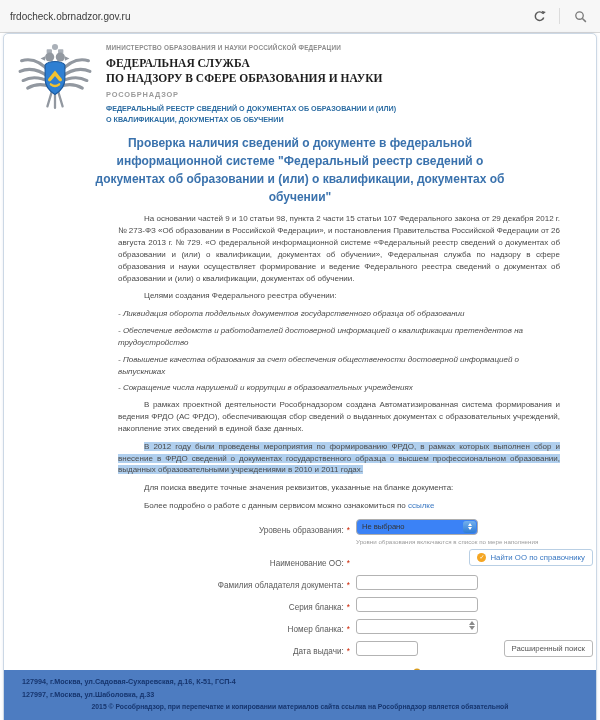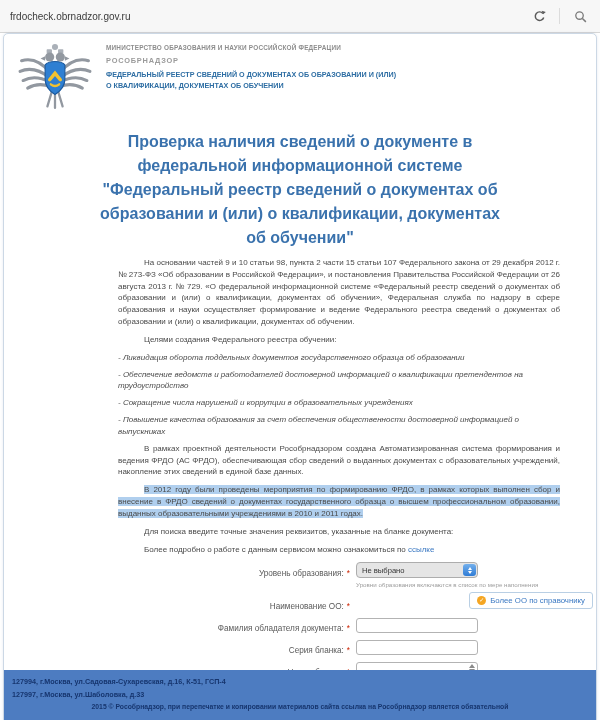--- a/index.html
+++ b/index.html
@@ -22,21 +22,21 @@
   .site-header { display:flex; gap:13px; padding:7px 10px 0 13px; }
   .logo { flex:0 0 76px; }
   .header-text { padding-top:3px; }
   .ministry { font-size:6.4px; font-weight:bold; color:#8d8d8d; letter-spacing:.2px; margin-bottom:5px; }
   .service-name { font-family:"Liberation Serif", serif; font-weight:bold; font-size:11.5px;
                   color:#1d1d1d; line-height:1.3; }
   .short-name { font-size:7.4px; font-weight:bold; color:#9b9b9b; letter-spacing:.8px; margin:4px 0 5px; }
   .registry-name { font-size:7.2px; font-weight:bold; color:#2d6da3; line-height:1.5; }
 
   
-  .page-title { font-size:16px; font-weight:bold; color:#3a72ad; text-align:center;
+  .page-title { font-size:12px; font-weight:bold; color:#3a72ad; text-align:center;
                 margin:9px 88px 7px; line-height:1.5; }
   .prose { margin:0 36px 0 114px; font-size:8px; color:#4a4a4a; line-height:1.48; }
   .prose p { margin-bottom:6px; text-align:justify; text-indent:26px; }
   .prose p.goal { font-style:italic; text-indent:0; text-align:left; margin-bottom:5px; }
   .hl { background:#b0cfee; }
   .link { color:#3a78c2; cursor:pointer; }
 
   
   .form-section { margin-top:3px; font-size:8.2px; color:#5a5a5a; }
   .form-row { display:flex; align-items:flex-end; margin-bottom:5px; min-height:17px; position:relative; }
@@ -46,21 +46,21 @@
         background:#fff; font-size:8px; padding:0 4px; color:#333; }
   .tb.small { width:62px; }
   .spin-wrap { position:relative; margin-left:6px; }
   .spin-wrap .tb { margin-left:0; }
   .spinner { position:absolute; right:3px; top:2px; display:flex; flex-direction:column; gap:1px; }
   .spinner i { width:0; height:0; border-left:3px solid transparent; border-right:3px solid transparent; }
   .spinner .up { border-bottom:4px solid #8a8a8a; }
   .spinner .dn { border-top:4px solid #8a8a8a; }
 
   .select { margin-left:6px; width:122px; height:16px; border:1px solid #adadad; border-radius:4px;
-            background:#e5e5e5; position:relative; display:flex; align-items:center;
+            background:#3b82f6; position:relative; display:flex; align-items:center;
             padding-left:5px; font-size:7.6px; color:#333; cursor:pointer; }
   .stepper { position:absolute; right:1px; top:1px; width:13px; height:12px; border-radius:3px;
              background:linear-gradient(#74b0ec,#2f7cd6); display:flex; flex-direction:column;
              align-items:center; justify-content:center; gap:1px; }
   .stepper i { width:0; height:0; border-left:2.5px solid transparent; border-right:2.5px solid transparent; }
   .stepper .up { border-bottom:3px solid #fff; }
   .stepper .dn { border-top:3px solid #fff; }
   .select-hint { margin:-2px 0 6px 352px; font-size:6.2px; color:#9d9d9d; }
 
   .btn { display:inline-flex; align-items:center; gap:4px; background:#fff;
@@ -85,21 +85,21 @@
 
   
   .action-buttons { display:flex; gap:7px; margin-left:222px; }
   .btn-check { color:#bcc8d1; border-color:#dde4ea; }
   .btn-check .icon-circle { background:#f8dcb0; }
   .btn-clear { color:#2e5378; border-color:#c3c3c3; }
   .stats { text-align:center; font-size:6.8px; color:#4c4c4c; margin-top:9px; }
 
   
   .site-footer { position:absolute; left:0; right:0; bottom:0; height:51px; background:#4d7cc1;
-                 color:#16356e; font-size:7.2px; font-weight:bold; padding:7px 8px 0; }
+                 color:#16356e; font-size:7.2px; font-weight:bold; padding:7px 18px 0; }
   .addr { margin-bottom:4px; }
   .copyright { text-align:center; font-size:6.8px; margin-top:4px; }
 </style>
 </head>
 <body>
 
 <div class="browser-bar">
   <span class="url-text">frdocheck.obrnadzor.gov.ru</span>
   <span class="bar-icon">
     <svg width="13" height="13" viewBox="0 0 16 16">
@@ -144,37 +144,41 @@
             <path d="M50 68 L50 88"></path>
             <path d="M54 66 L60 86"></path>
         </g>
         <path d="M50 27 C56 27 61 29 63 31.5 L63 50 C63 60 57 66 50 70.5 C43 66 37 60 37 50 L37 31.5 C39 29 44 27 50 27 Z" fill="#2e7fd2" stroke="#1c5a9e" stroke-width="1.5"></path>
         <path d="M43 51 L50 42.5 L57 51" stroke="#f2c230" stroke-width="4.5" fill="none" stroke-linecap="round"></path>
         <path d="M44.5 57 Q50 61.5 55.5 57" stroke="#f2c230" stroke-width="3" fill="none" stroke-linecap="round"></path>
       </svg>
     </div>
     <div class="header-text">
       <div class="ministry">МИНИСТЕРСТВО ОБРАЗОВАНИЯ И НАУКИ РОССИЙСКОЙ ФЕДЕРАЦИИ</div>
+      <div class="service-name">
+        <div>ФЕДЕРАЛЬНАЯ СЛУЖБА</div>
+        <div>ПО НАДЗОРУ В СФЕРЕ ОБРАЗОВАНИЯ И НАУКИ</div>
+      </div>
       <div class="short-name">РОСОБРНАДЗОР</div>
       <div class="registry-name">
         <div>ФЕДЕРАЛЬНЫЙ РЕЕСТР СВЕДЕНИЙ О ДОКУМЕНТАХ ОБ ОБРАЗОВАНИИ И (ИЛИ)</div>
         <div>О КВАЛИФИКАЦИИ, ДОКУМЕНТАХ ОБ ОБУЧЕНИИ</div>
       </div>
     </div>
   </div>
 
   <div class="page-title">Проверка наличия сведений о документе в федеральной информационной системе "Федеральный реестр сведений о документах об образовании и (или) о квалификации, документах об обучении"</div>
 
   <div class="prose">
     <p>На основании частей 9 и 10 статьи 98, пункта 2 части 15 статьи 107 Федерального закона от 29 декабря 2012 г. № 273-ФЗ «Об образовании в Российской Федерации», и постановления Правительства Российской Федерации от 26 августа 2013 г. № 729. «О федеральной информационной системе «Федеральный реестр сведений о документах об образовании и (или) о квалификации, документах об обучении», Федеральная служба по надзору в сфере образования и науки осуществляет формирование и ведение Федерального реестра сведений о документах об образовании и (или) о квалификации, документах об обучении.</p>
     <p>Целями создания Федерального реестра обучении:</p>
     <p class="goal">- Ликвидация оборота поддельных документов государственного образца об образовании</p>
     <p class="goal">- Обеспечение ведомств и работодателей достоверной информацией о квалификации претендентов на трудоустройство</p>
+    <p class="goal">- Повышение качества образования за счет обеспечения общественности достоверной информацией о выпускниках</p>
     <p class="goal">- Сокращение числа нарушений и коррупции в образовательных учреждениях</p>
-    <p class="goal">- Повышение качества образования за счет обеспечения общественности достоверной информацией о выпускниках</p>
     <p>В рамках проектной деятельности Рособрнадзором создана Автоматизированная система формирования и ведения ФРДО (АС ФРДО), обеспечивающая сбор сведений о выданных документах с образовательных учреждений, накопление этих сведений в единой базе данных.</p>
     <p><span class="hl">В 2012 году были проведены мероприятия по формированию ФРДО, в рамках которых выполнен сбор и внесение в ФРДО сведений о документах государственного образца о высшем профессиональном образовании, выданных образовательными учреждениями в 2010 и 2011 годах.</span></p>
     <p>Для поиска введите точные значения реквизитов, указанные на бланке документа:</p>
     <p><span>Более подробно о работе с данным сервисом можно ознакомиться по </span><span class="link">ссылке</span></p>
   </div>
 
   <div class="form-section">
 
     <div class="form-row">
       <span class="flabel"><span>Уровень образования:</span><span class="req">*</span></span>
@@ -185,21 +189,21 @@
             <i class="dn"></i>
           </span>
       </div>
     </div>
     <div class="select-hint">Уровни образования включаются в список по мере наполнения</div>
 
     <div class="form-row">
       <span class="flabel"><span>Наименование ОО:</span><span class="req">*</span></span>
       <button class="btn btn-find">
         <span class="icon-circle">✓</span>
-        <span>Более ОО по справочнику</span>
+        <span>Найти ОО по справочнику</span>
       </button>
     </div>
 
     <div class="form-row">
       <span class="flabel"><span>Фамилия обладателя документа:</span><span class="req">*</span></span>
       <input class="tb" type="text" value="" style="">
     </div>
 
     <div class="form-row">
       <span class="flabel"><span>Серия бланка:</span><span class="req">*</span></span>

